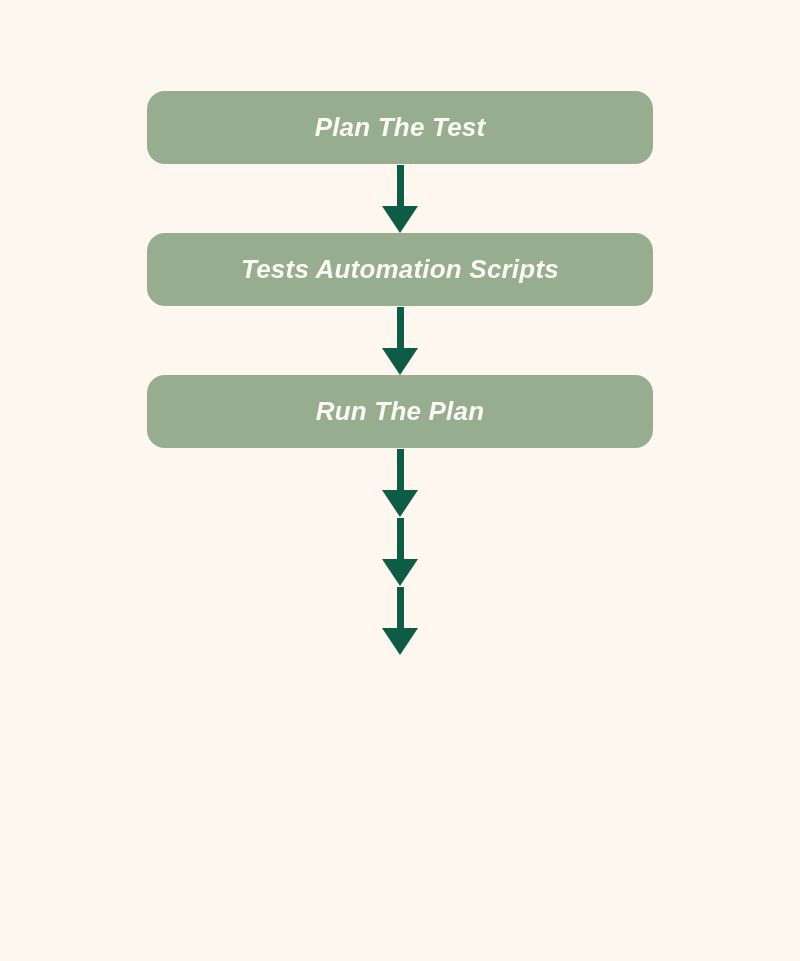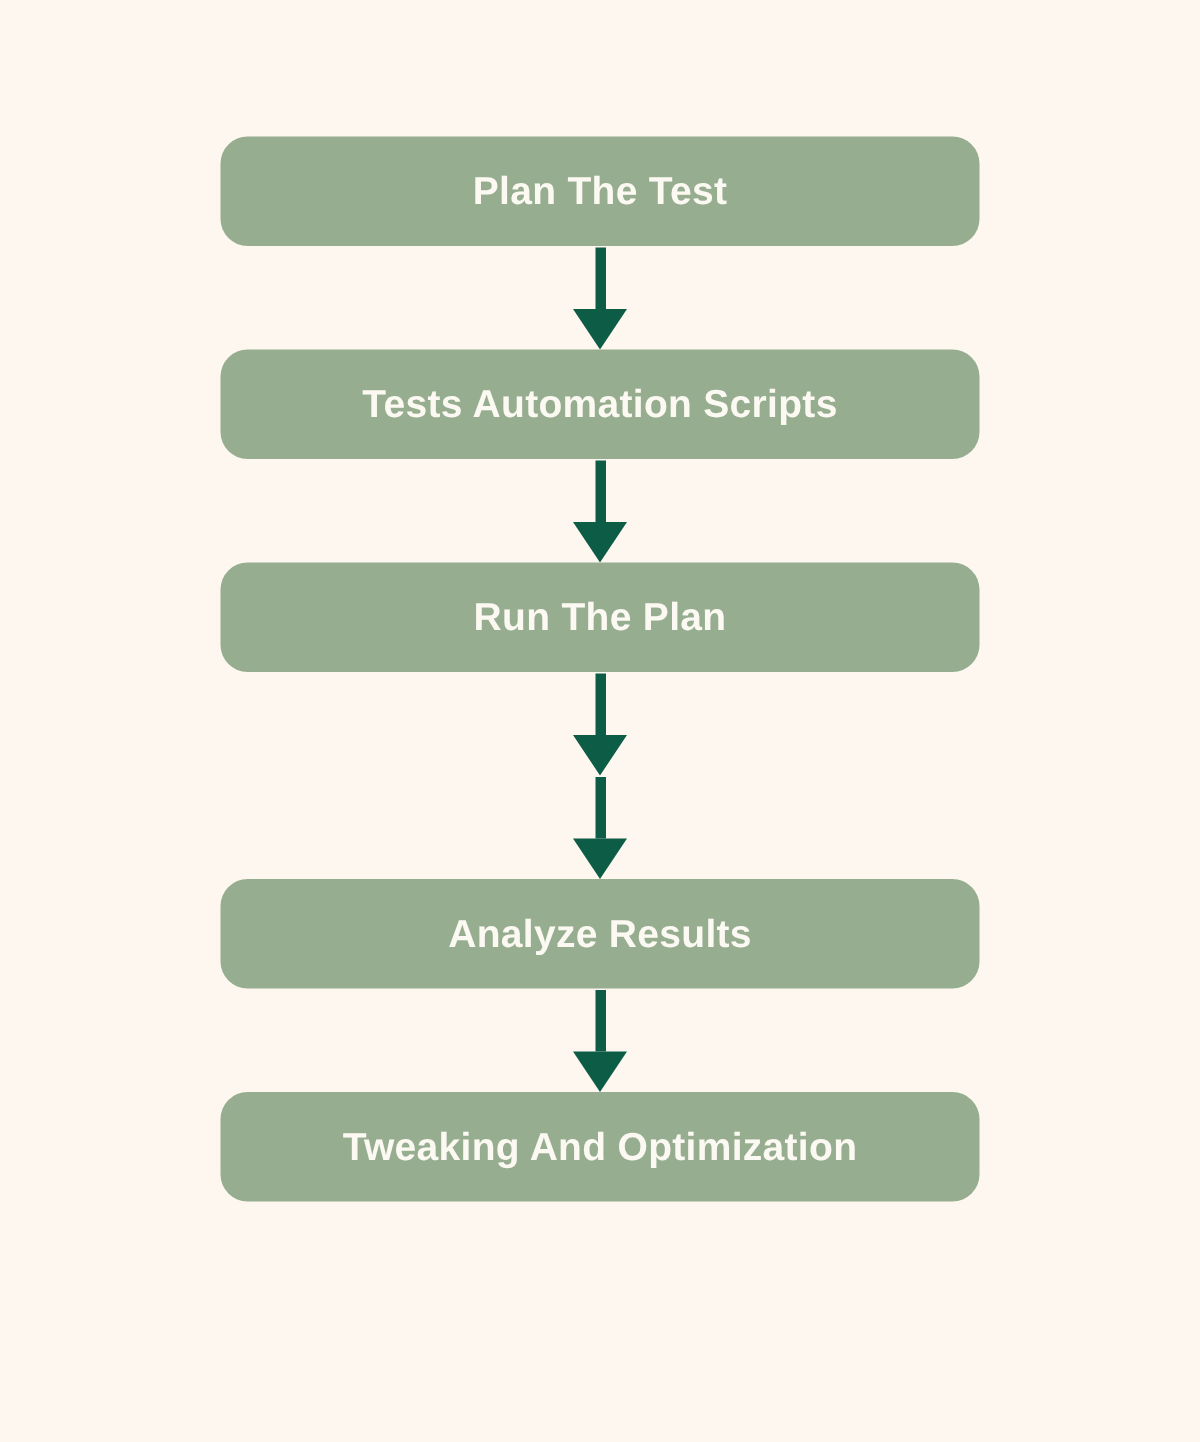--- a/index.html
+++ b/index.html
@@ -27,20 +27,21 @@
   }
 
   .step-box {
     width: 506px;
     height: 73px;
     background: var(--box-color, #96AD90);
     border-radius: 18px;
     display: flex;
     align-items: center;
     justify-content: center;
+    font-style: italic;
   }
 
   .step-label {
     color: var(--text-color, #FBF9F2);
     font-size: 26px;
     font-weight: 700;
     letter-spacing: 0.2px;
     text-align: center;
     white-space: nowrap;
   }
@@ -99,27 +100,21 @@
       <span class="arrow-shaft"></span>
       <span class="arrow-head"></span>
     </div>
 
 
     <div class="arrow">
       <span class="arrow-shaft"></span>
       <span class="arrow-head"></span>
     </div>
 
-    <div class="step-box">
-      <span class="step-label">Analyze Results</span>
-    </div>
 
     <div class="arrow">
       <span class="arrow-shaft"></span>
       <span class="arrow-head"></span>
     </div>
 
-    <div class="step-box">
-      <span class="step-label">Tweaking And Optimization</span>
-    </div>
 
   </div>
 </div>
 
 </body></html>

